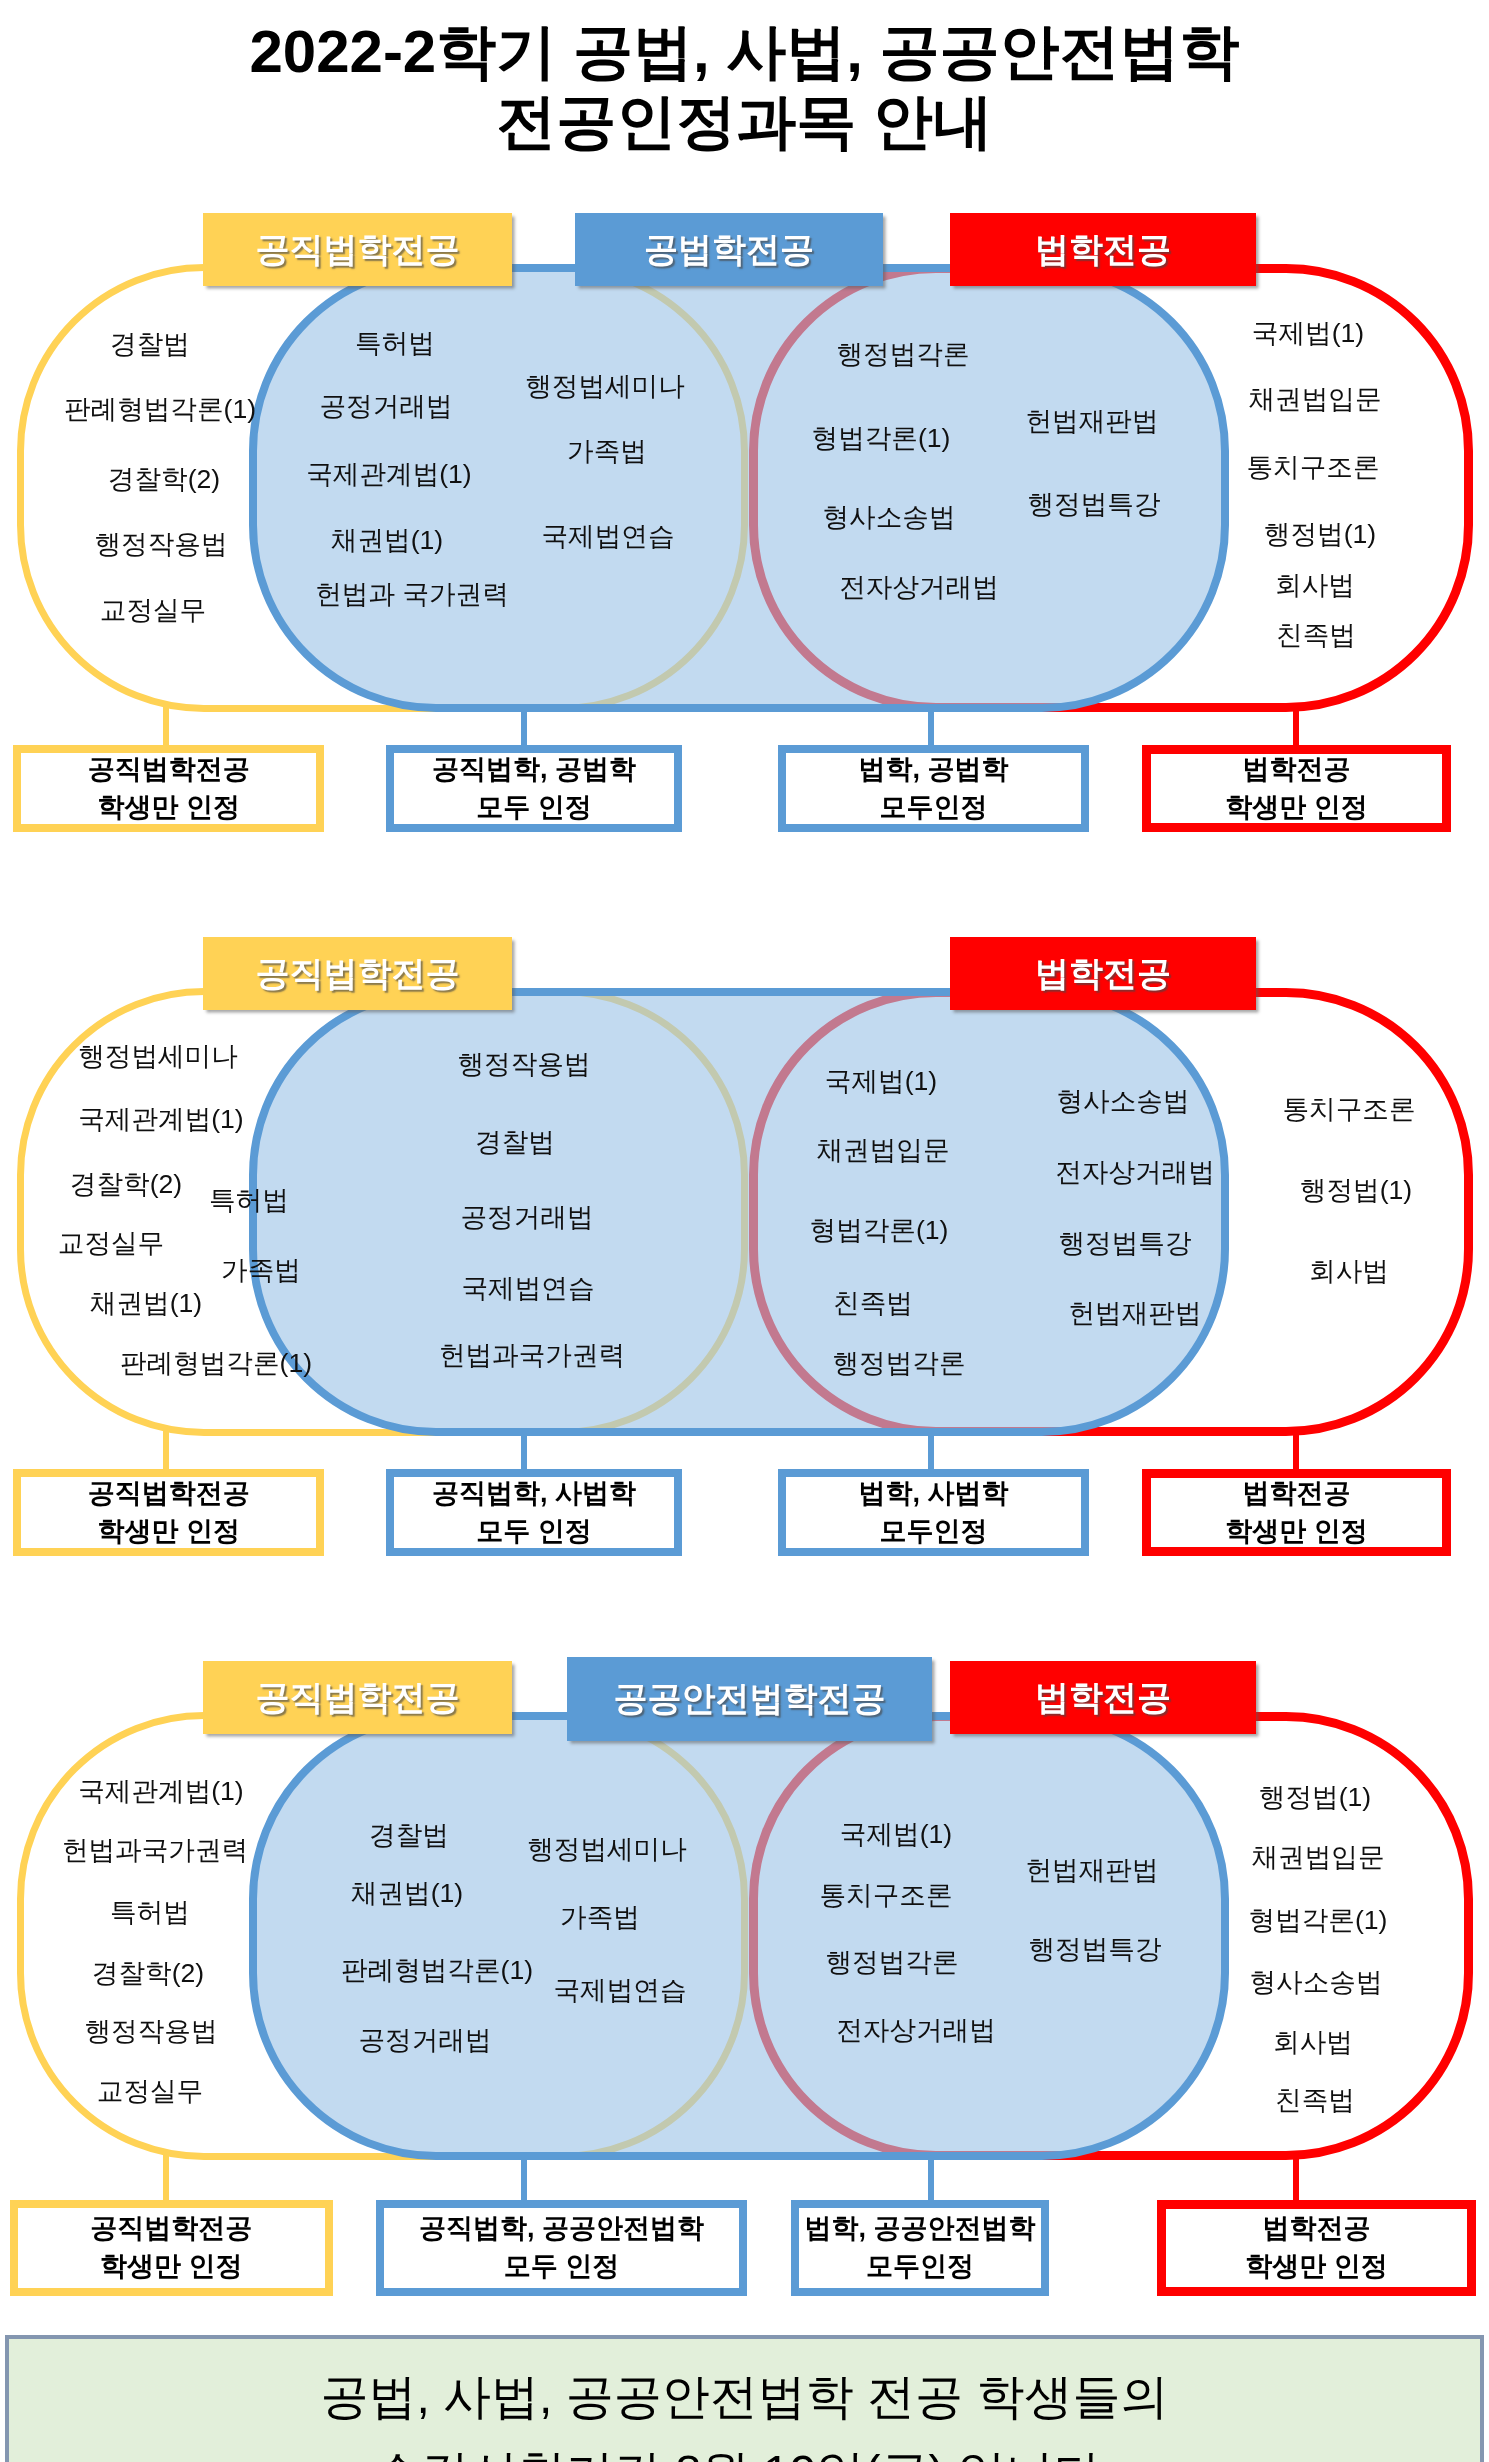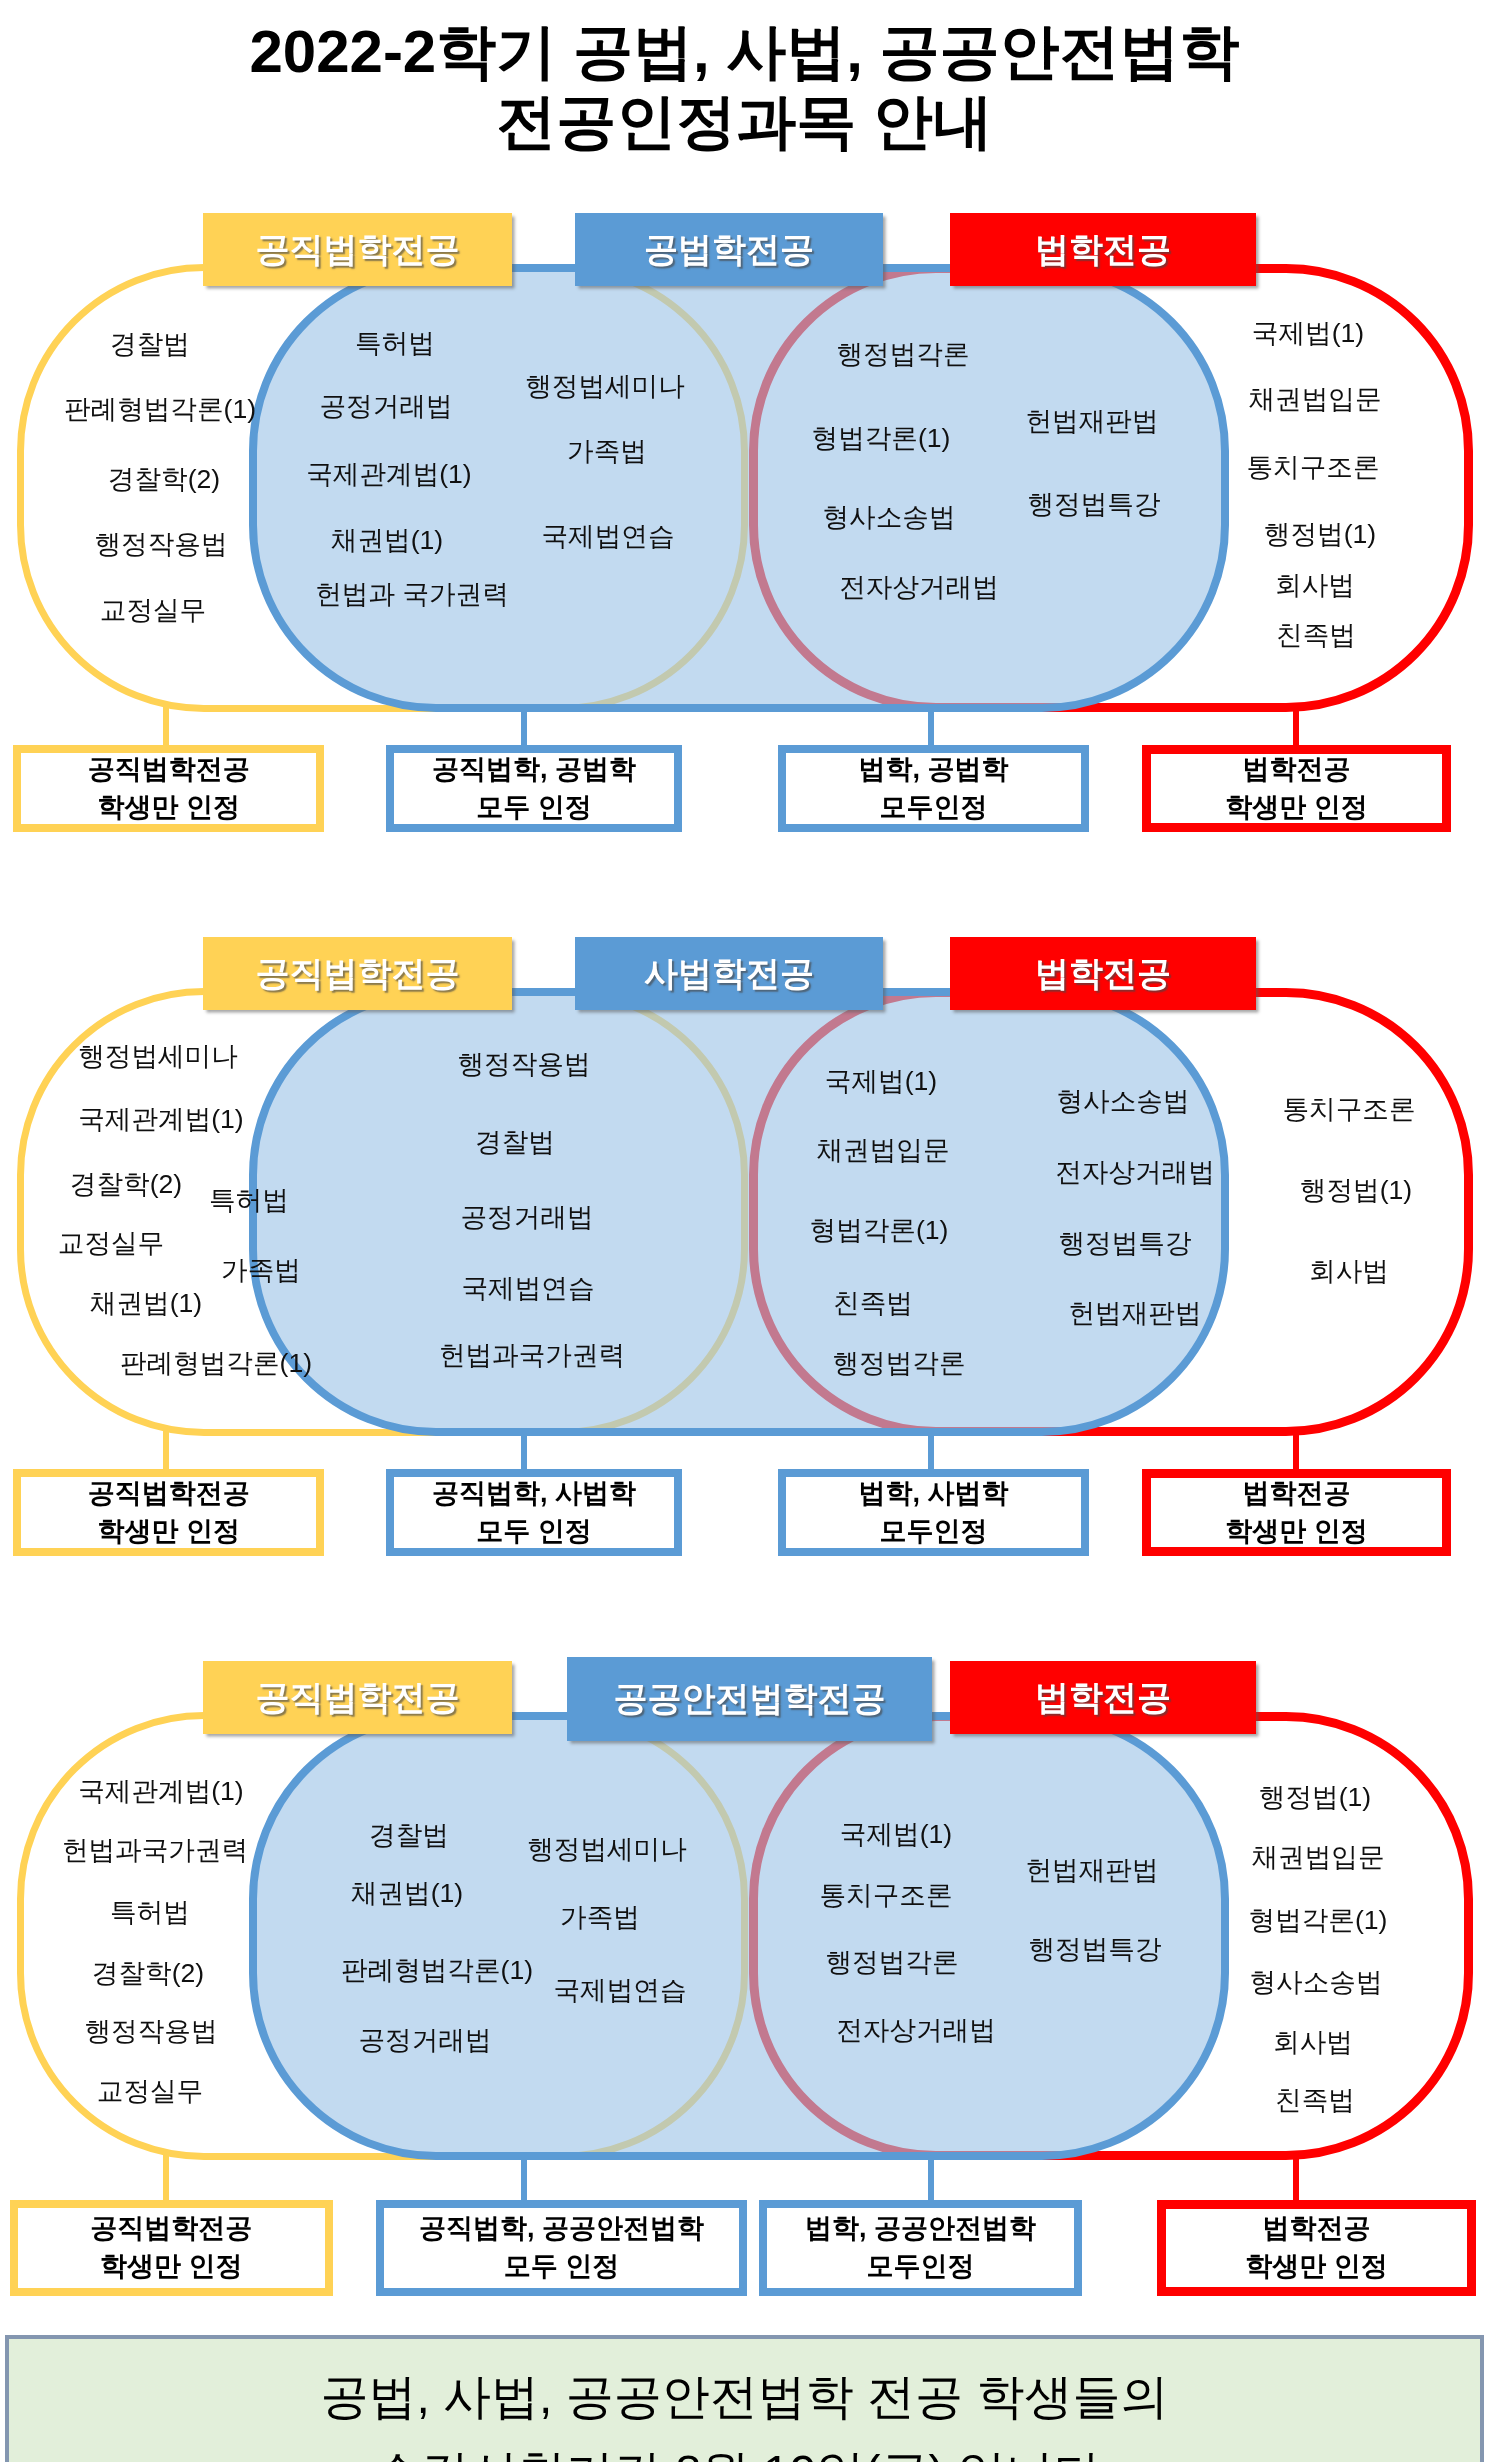--- a/index.html
+++ b/index.html
@@ -45,21 +45,21 @@
   .sec3 .bbox{top:539px;height:96px;}
   .bb-y{border:8.4px solid #FFD255;}
   .bb-b{border:8.4px solid #5B9BD5;text-align:right;}
   .bb-r{border:9.8px solid #FF0000;}
   .b1{left:13.3px;width:311px;}
   .b2{left:386px;width:296px;}
   .b3{left:778px;width:311px;}
   .b4{left:1142px;width:309px;}
   .sec3 .b1{left:9.8px;width:323px;}
   .sec3 .b2{left:376px;width:371px;}
-  .sec3 .b3{left:759px;width:323px;}
+  .sec3 .b3{left:791px;width:258px;}
   .sec3 .b4{left:1157px;width:319px;}
 
   .footer{position:absolute;left:4.9px;top:2335px;width:1479px;height:265px;background:#E2EFDA;
           border:4.9px solid #8496B0;box-sizing:border-box;text-align:center;color:#000;}
   .f-line1{margin-top:25.6px;font-size:48px;}
   .f-line2{margin-top:12.8px;font-size:48px;}
 </style>
 </head>
 <body>
 
@@ -130,21 +130,20 @@
       <div>학생만 인정</div>
     </div>
   </section>
 
   <section class="section sec2">
     <div class="venn v-yellow"></div>
     <div class="venn v-red"></div>
     <div class="venn v-blue"></div>
 
     <div class="hdr hdr-left">공직법학전공</div>
-    <div class="hdr hdr-mid">사법학전공</div>
     <div class="hdr hdr-right">법학전공</div>
 
     <span class="course" style="left:158px;top:119px">행정법세미나</span>
     <span class="course" style="left:161px;top:182px">국제관계법(1)</span>
     <span class="course" style="left:126px;top:247px">경찰학(2)</span>
     <span class="course" style="left:249px;top:263px">특허법</span>
     <span class="course" style="left:111px;top:306px">교정실무</span>
     <span class="course" style="left:261px;top:333px">가족법</span>
     <span class="course" style="left:146px;top:366px">채권법(1)</span>
     <span class="course" style="left:216px;top:426px">판례형법각론(1)</span>

